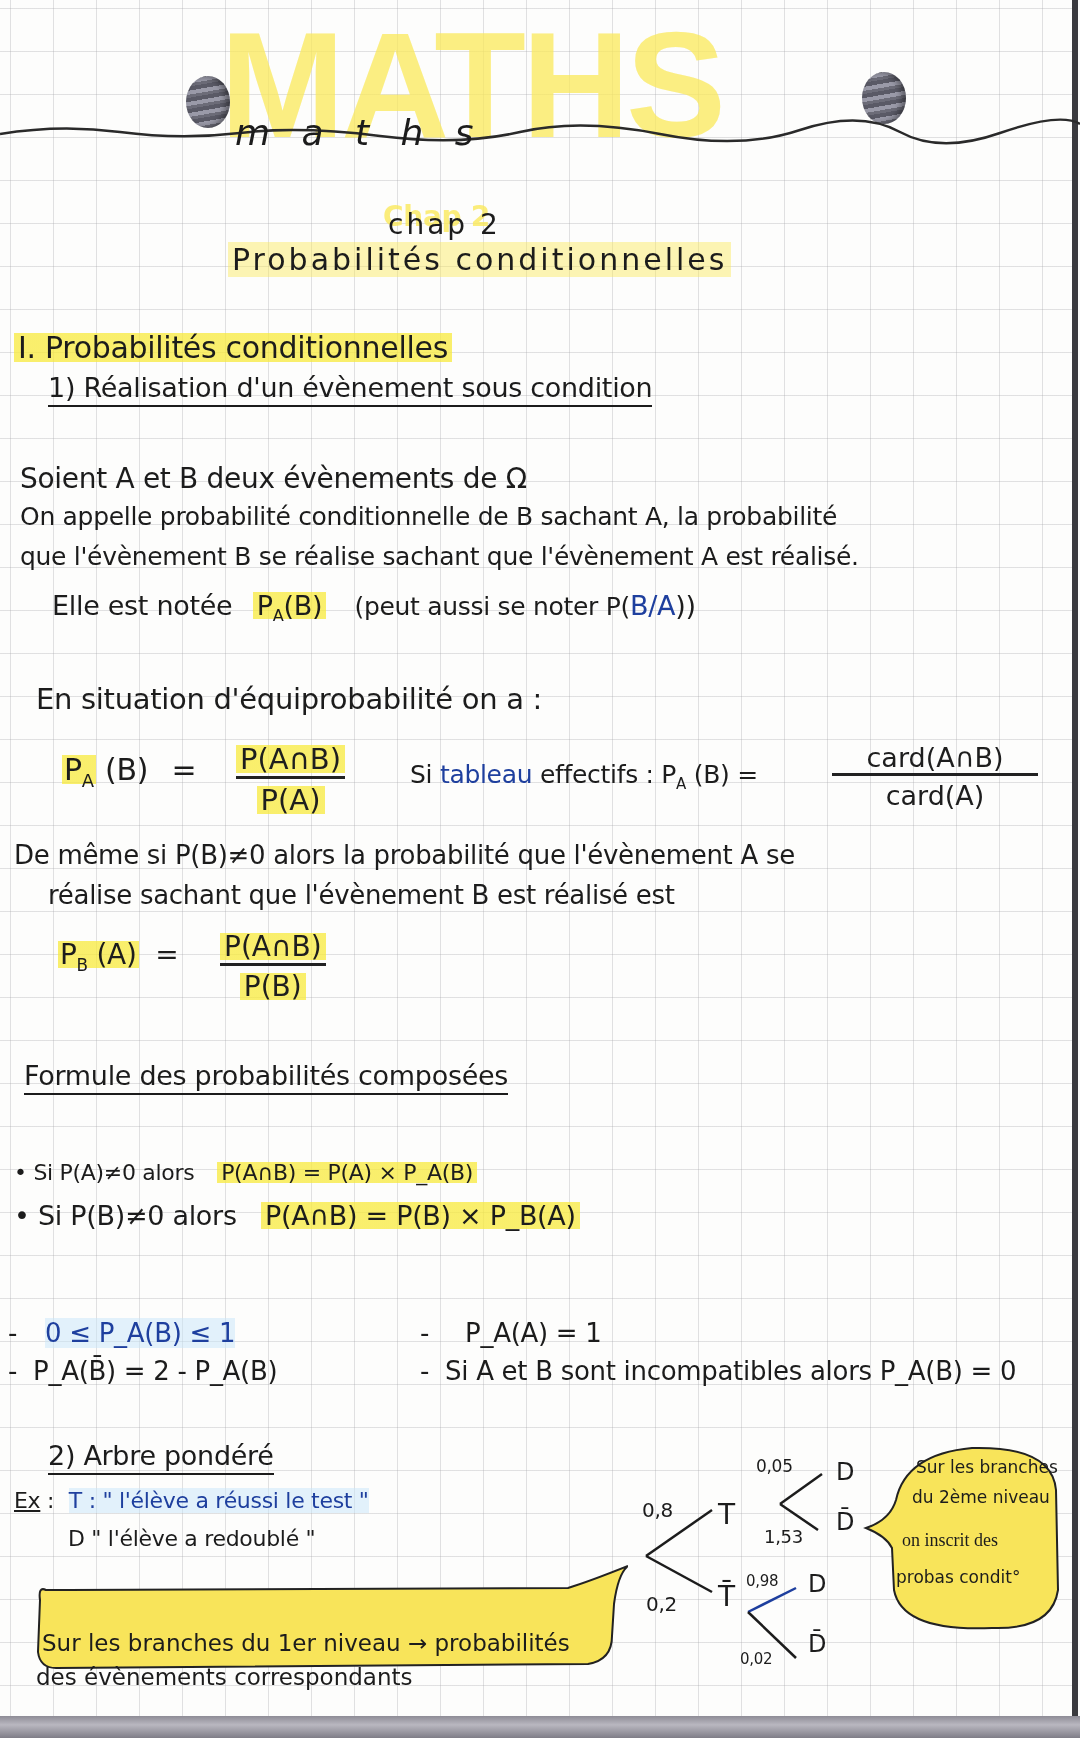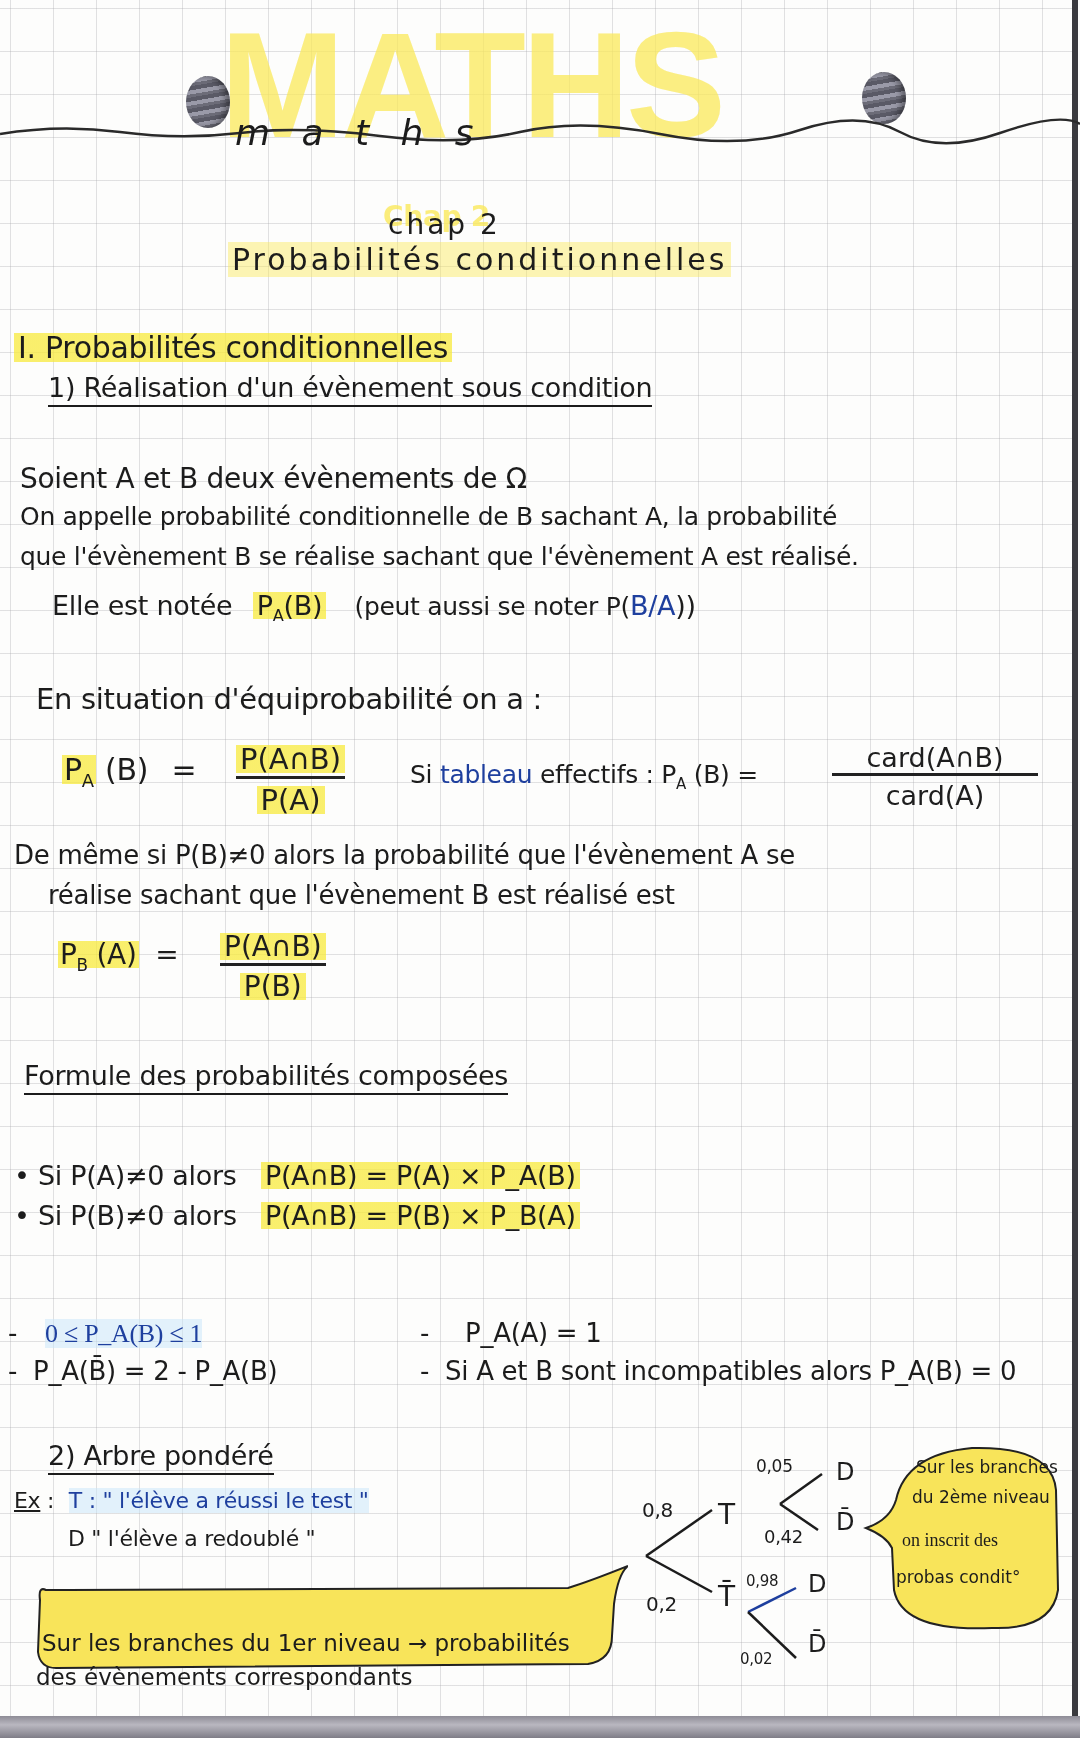--- a/index.html
+++ b/index.html
@@ -90,34 +90,34 @@
     <span class="hl" style="padding:0 2px;"><span>P</span><sub>B</sub><span> (A)</span></span>
     <span style="margin-left:8px;">=</span>
   </div>
   <div class="frac" style="left:220px;top:930px;font-size:28px;">
     <span class="num hl">P(A∩B)</span>
     <span class="den"><span class="hl">P(B)</span></span>
   </div>
 
   <div class="hw under" style="left:24px;top:1060px;font-size:27px;">Formule des probabilités composées</div>
 
-  <div class="hw" style="left:14px;top:1160px;font-size:27px;">
+  <div class="hw" style="left:14px;top:1160px;font-size:22px;">
     <span>•</span>
     <span>Si P(A)≠0 alors</span>
     <span class="hl" style="margin-left:16px;">P(A∩B) = P(A) × P_A(B)</span>
   </div>
   <div class="hw" style="left:14px;top:1200px;font-size:27px;">
     <span>•</span>
     <span>Si P(B)≠0 alors</span>
     <span class="hl" style="margin-left:16px;">P(A∩B) = P(B) × P_B(A)</span>
   </div>
 
   <div class="hw" style="left:8px;top:1318px;font-size:26px;">
     <span>-</span>
-    <span class="blue" style="margin-left:20px;background:rgba(200,230,250,.5);font-family:Liberation Serif, serif;">0 ≤ P_A(B) ≤ 1</span>
+    <span class="blue" style="margin-left:20px;background:rgba(200,230,250,.5);">0 ≤ P_A(B) ≤ 1</span>
   </div>
   <div class="hw" style="left:420px;top:1318px;font-size:26px;">
     <span>-</span>
     <span style="margin-left:28px;">P_A(A) = 1</span>
   </div>
   <div class="hw" style="left:8px;top:1356px;font-size:26px;">
     <span>-</span>
     <span style="margin-left:8px;">P_A(B̄) = 2 - P_A(B)</span>
   </div>
   <div class="hw" style="left:420px;top:1356px;font-size:26px;">
@@ -152,21 +152,21 @@
   <div class="hw" style="left:718px;top:1498px;font-size:28px;">T</div>
   <div class="hw" style="left:718px;top:1580px;font-size:28px;">T̄</div>
   <div class="hw" style="left:836px;top:1458px;font-size:24px;">D</div>
   <div class="hw" style="left:836px;top:1508px;font-size:24px;">D̄</div>
   <div class="hw" style="left:808px;top:1570px;font-size:24px;">D</div>
   <div class="hw" style="left:808px;top:1630px;font-size:24px;">D̄</div>
 
   <div class="hw" style="left:642px;top:1498px;font-size:20px;text-align:center;">0,8</div>
   <div class="hw" style="left:646px;top:1592px;font-size:20px;">0,2</div>
   <div class="hw" style="left:756px;top:1456px;font-size:17px;">0,05</div>
-  <div class="hw" style="left:764px;top:1526px;font-size:18px;">0,42</div>
+  <div class="hw" style="left:764px;top:1526px;font-size:18px;">1,53</div>
   <div class="hw" style="left:746px;top:1572px;font-size:15px;">0,98</div>
   <div class="hw" style="left:740px;top:1650px;font-size:15px;">0,02</div>
 
   <svg style="position:absolute;left:862px;top:1440px;" width="200" height="200">
     <path d="M4 88 Q28 80 34 60 Q44 14 110 8 Q190 6 194 50 L196 150 Q190 190 130 188 Q40 192 32 150 L30 108 Q24 96 4 88 Z" fill="#f8e45a" stroke="#222" stroke-width="2"></path>
   </svg>
   <div class="bubble-text" style="left:916px;top:1456px;font-size:17px;">Sur les branches</div>
   <div class="bubble-text" style="left:912px;top:1486px;font-size:17px;">du 2ème niveau</div>
   <div class="bubble-text" style="left:902px;top:1528px;font-size:18px;font-family:Liberation Serif, serif;">on inscrit des</div>
   <div class="bubble-text" style="left:896px;top:1566px;font-size:17px;">probas condit°</div>

